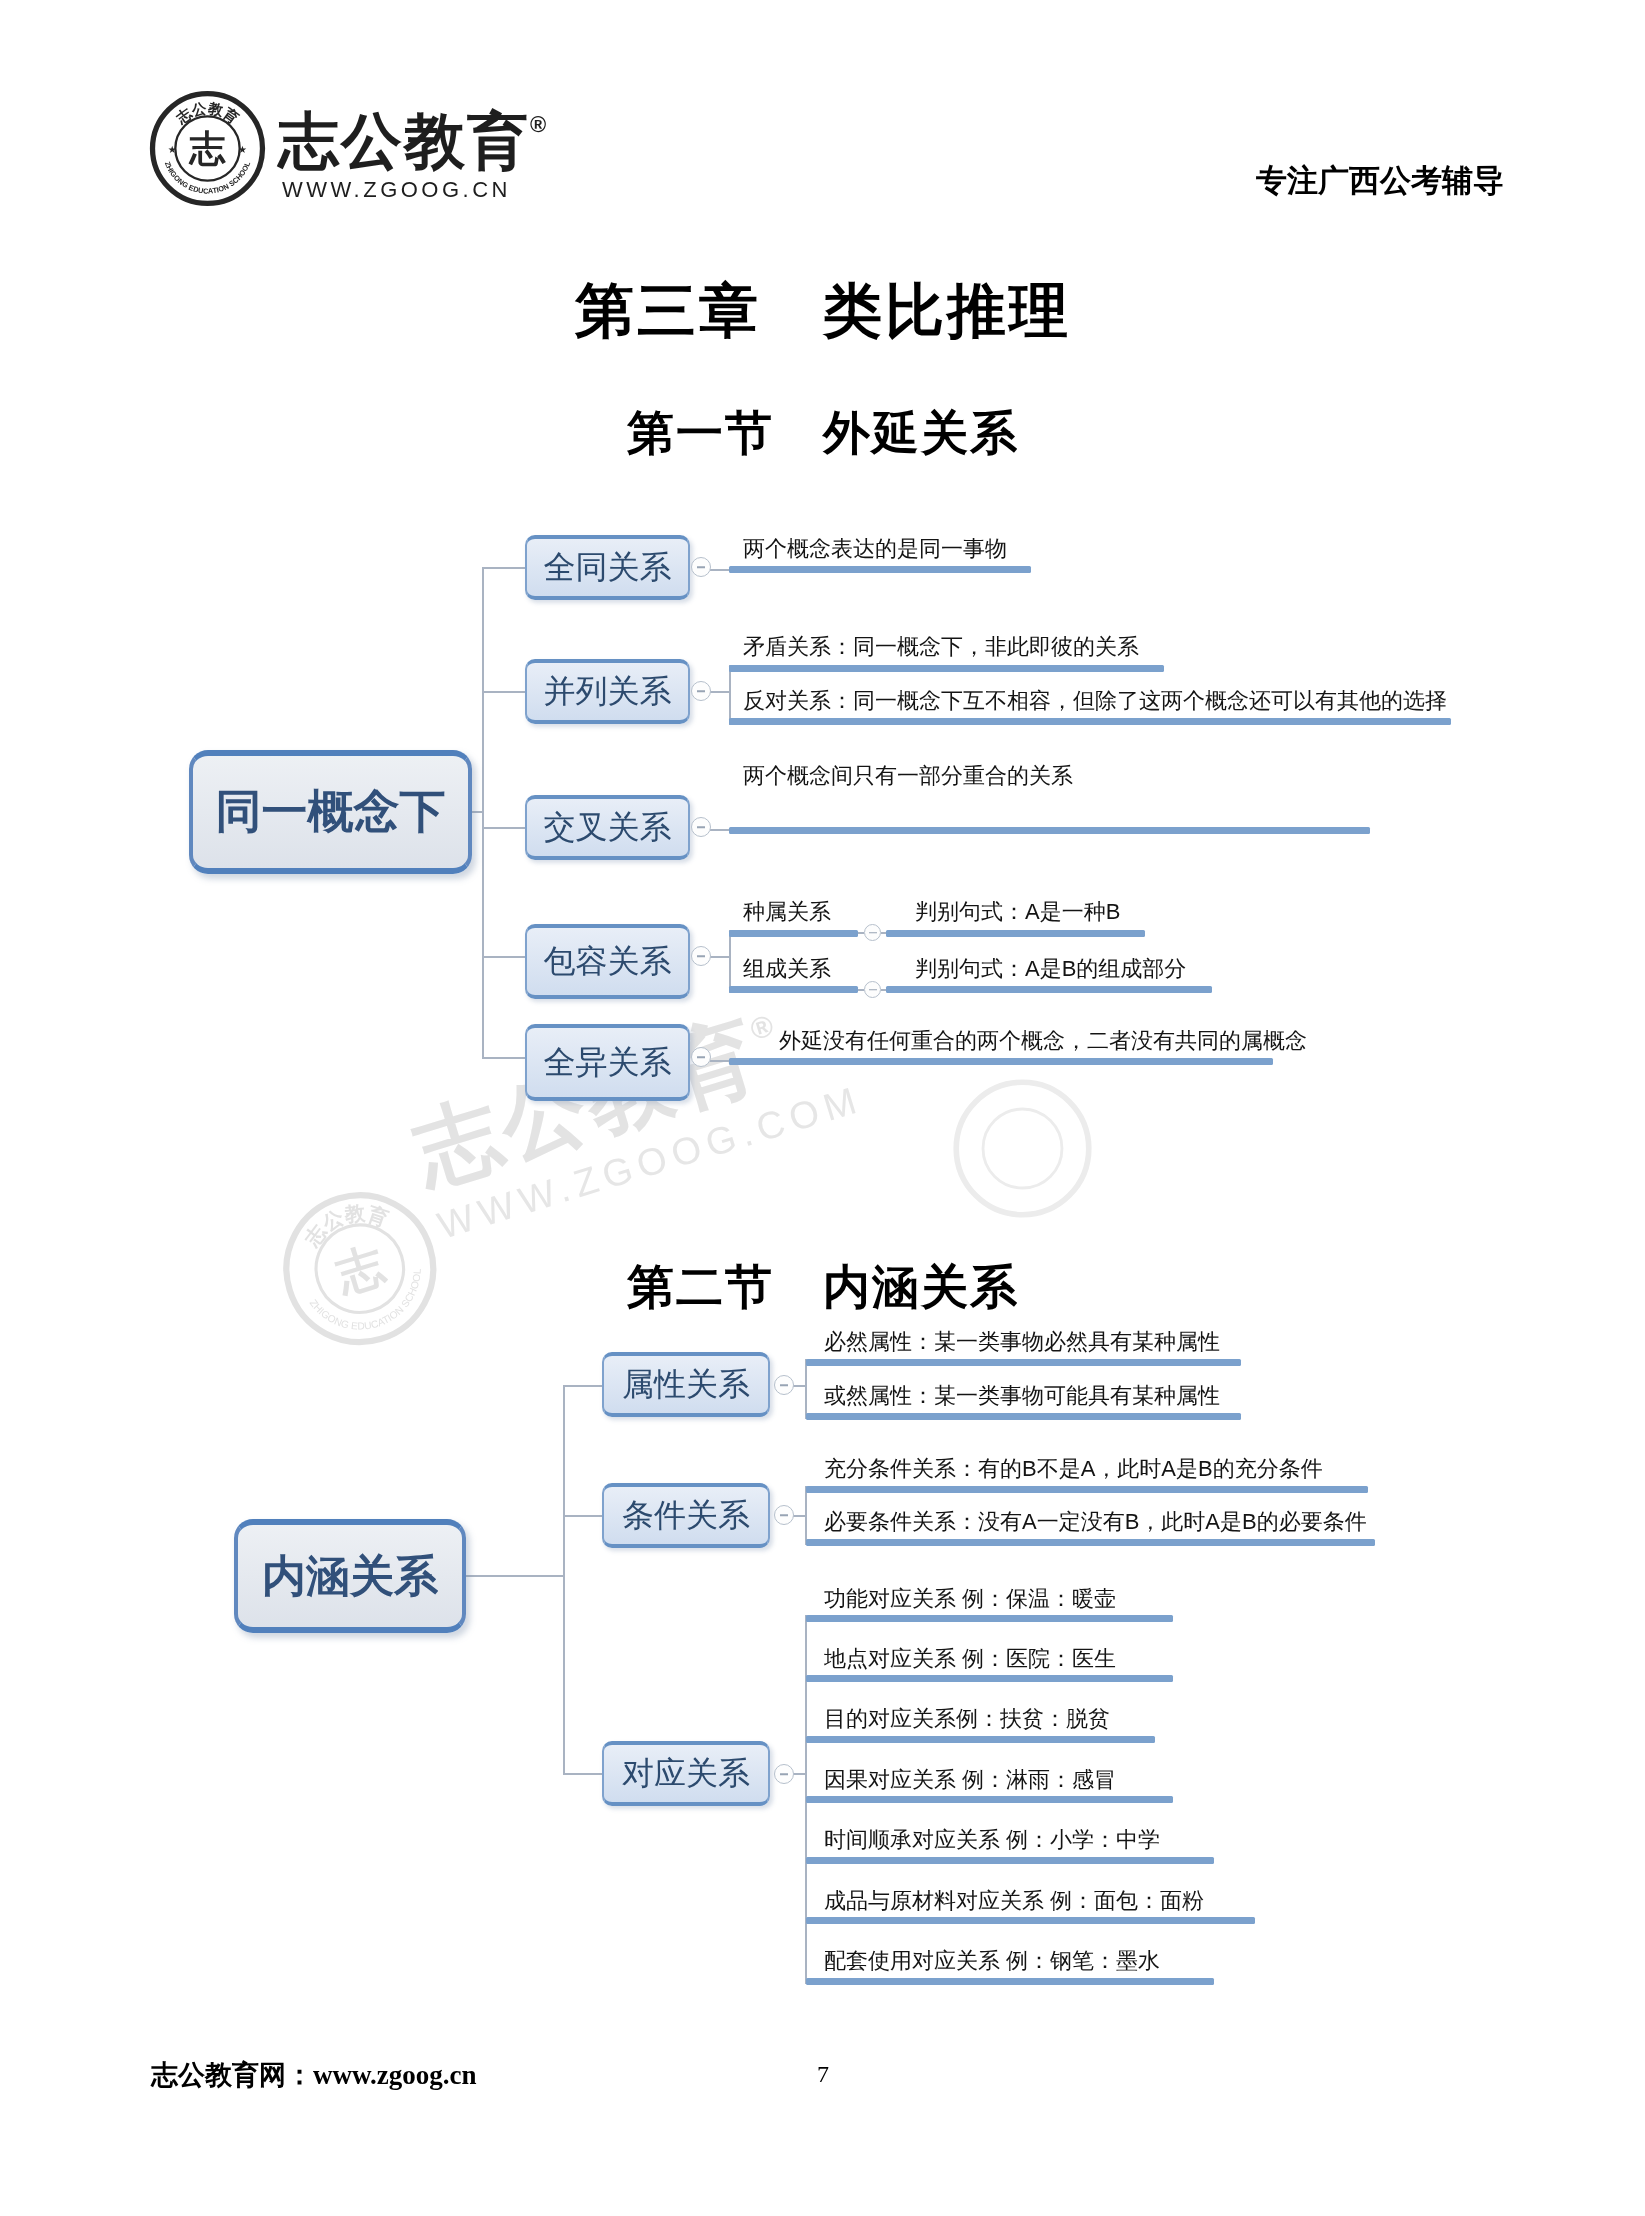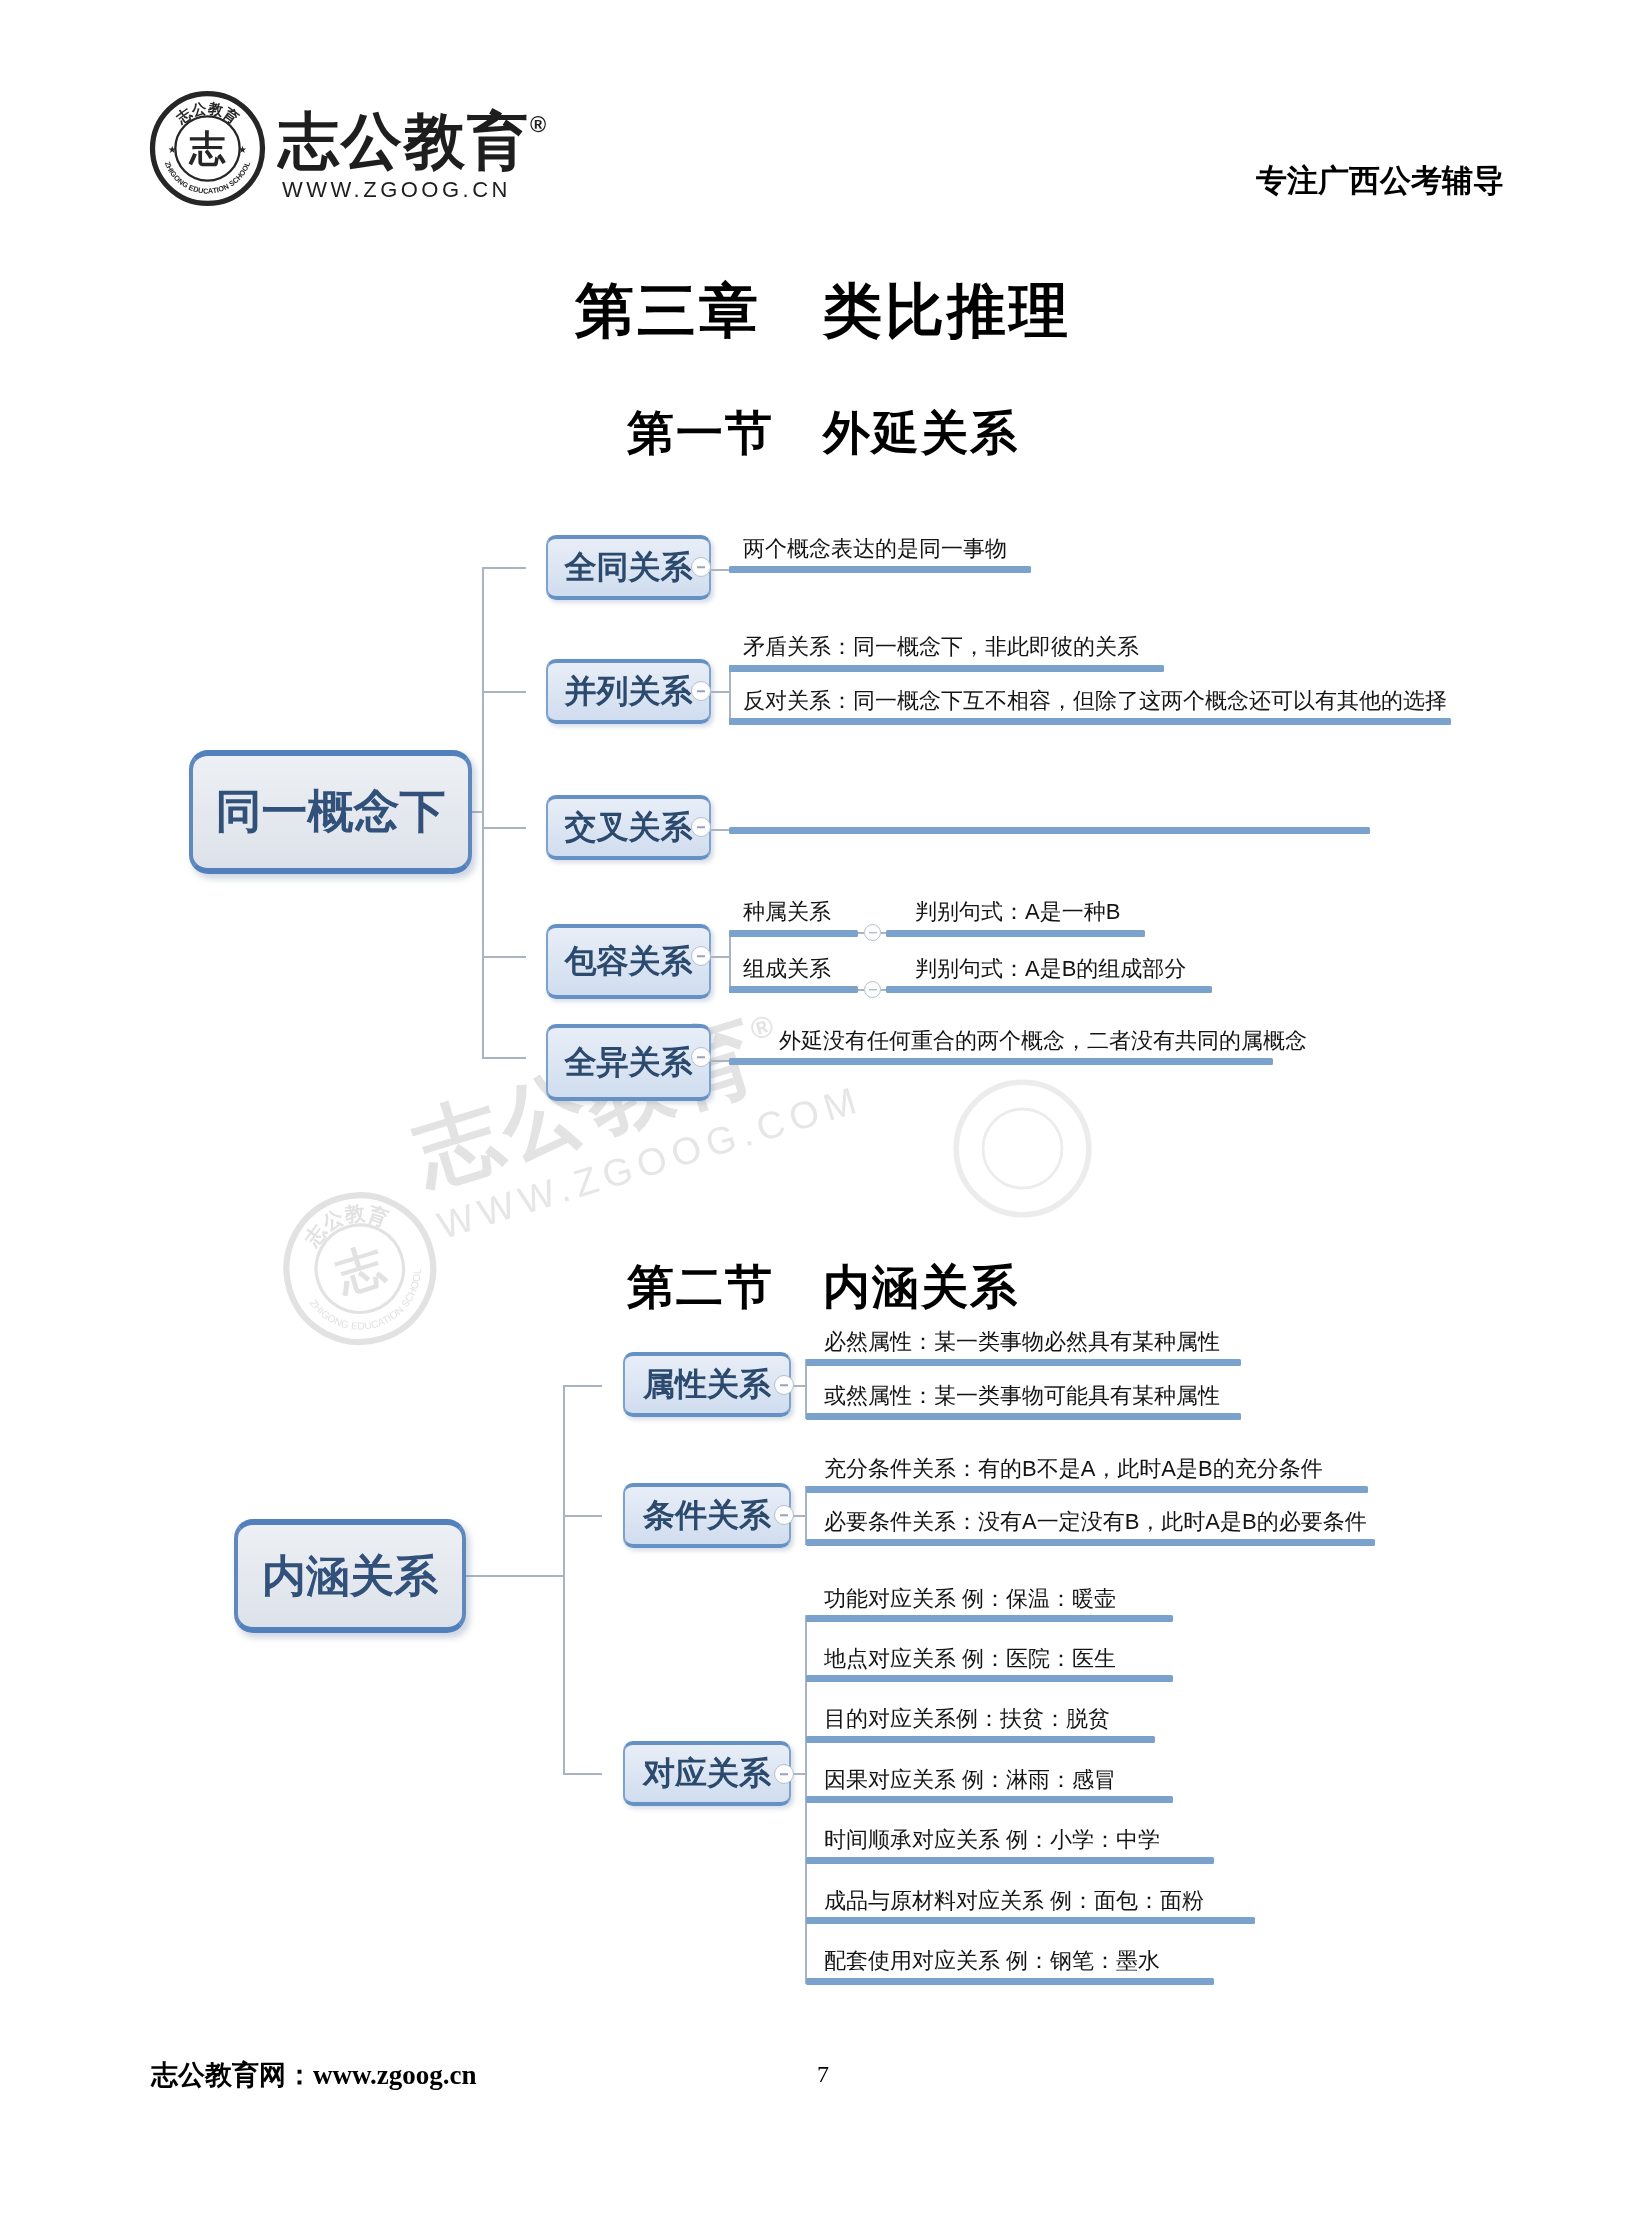--- a/index.html
+++ b/index.html
@@ -10,22 +10,22 @@
   .v-line{position:absolute;width:1.5px;background:#a9b3c2;}
   .bar{position:absolute;height:6.5px;background:#7ba1cd;border-radius:1.5px;}
   .leaf{position:absolute;font-size:22px;color:#141414;white-space:nowrap;line-height:1.2;}
   .leaf2l{position:absolute;font-size:22px;color:#141414;white-space:nowrap;line-height:32px;}
   .node-root{position:absolute;border:4.5px solid #6088bf;border-top:6.5px solid #5180bc;border-bottom:6.5px solid #5180bc;
              border-radius:19px;background:linear-gradient(180deg,#edf0f4,#dde2ea);
              color:#31507a;font-weight:bold;display:flex;align-items:center;justify-content:center;
              box-shadow:3.5px 4.5px 6px rgba(120,140,170,.35);box-sizing:border-box;}
   .node-child{position:absolute;border:2px solid #7fa2cd;border-top:4px solid #6691c4;border-bottom:4px solid #6691c4;
               border-radius:10px;background:linear-gradient(180deg,#e8eef7,#d0ddef);
-              color:#2c4a6e;font-weight:bold;display:flex;align-items:center;justify-content:center;
-              font-size:32px;box-shadow:2.5px 3px 4.5px rgba(130,150,180,.3);box-sizing:border-box;margin-left:21px;}
+              color:#2c4a6e;font-weight:normal;display:flex;align-items:center;justify-content:center;
+              font-size:32px;box-shadow:2.5px 3px 4.5px rgba(130,150,180,.3);box-sizing:border-box;}
   .circle{position:absolute;width:20px;height:20px;border:1.5px solid #b6c0cc;border-radius:50%;
           background:#fdfdfd;box-sizing:border-box;}
   .circle::after{content:"";position:absolute;left:50%;top:50%;width:8px;height:1.5px;background:#98a4b4;
           transform:translate(-50%,-50%);}
   .circle.sm{width:17px;height:17px;}
   .title-center{position:absolute;left:0;width:100%;text-align:center;font-weight:bold;color:#000;}
   .chapter{top:272px;font-size:59px;letter-spacing:3px;}
   .section1{top:402px;font-size:47px;letter-spacing:2px;}
   .section2{top:1256px;font-size:47px;letter-spacing:2px;font-family:Liberation Mono, monospace;}
   .logo-text{position:absolute;left:278px;top:101px;font-size:61px;font-weight:bold;color:#1e1e1e;letter-spacing:2px;}
@@ -131,20 +131,21 @@
       <div class="v-line" style="left:729px;top:665px;height:60px;"></div>
       <div class="circle" style="left:691px;top:681px;"></div>
       <div class="leaf" style="left:743px;top:634px;">矛盾关系：同一概念下，非此即彼的关系</div>
       <div class="bar" style="left:729px;top:665px;width:435px;"></div>
       <div class="leaf" style="left:743px;top:688px;">反对关系：同一概念下互不相容，但除了这两个概念还可以有其他的选择</div>
       <div class="bar" style="left:729px;top:718px;width:722px;"></div>
 
       <div class="h-line" style="left:710px;top:829px;width:18.6px;"></div>
       <div class="circle" style="left:691px;top:817px;"></div>
       <div class="leaf2l" style="left:743px;top:760px;">
+        <div>两个概念间只有一部分重合的关系</div>
       </div>
       <div class="bar" style="left:729px;top:827px;width:641px;"></div>
 
       <div class="h-line" style="left:710px;top:956px;width:18.6px;"></div>
       <div class="v-line" style="left:729px;top:930px;height:63px;"></div>
       <div class="circle" style="left:691px;top:946px;"></div>
       <div class="leaf" style="left:743px;top:899px;">种属关系</div>
       <div class="bar" style="left:729px;top:930px;width:129px;"></div>
       <div class="h-line" style="left:858px;top:932px;width:5.5px;"></div>
       <div class="circle sm" style="left:864px;top:924px;"></div>

